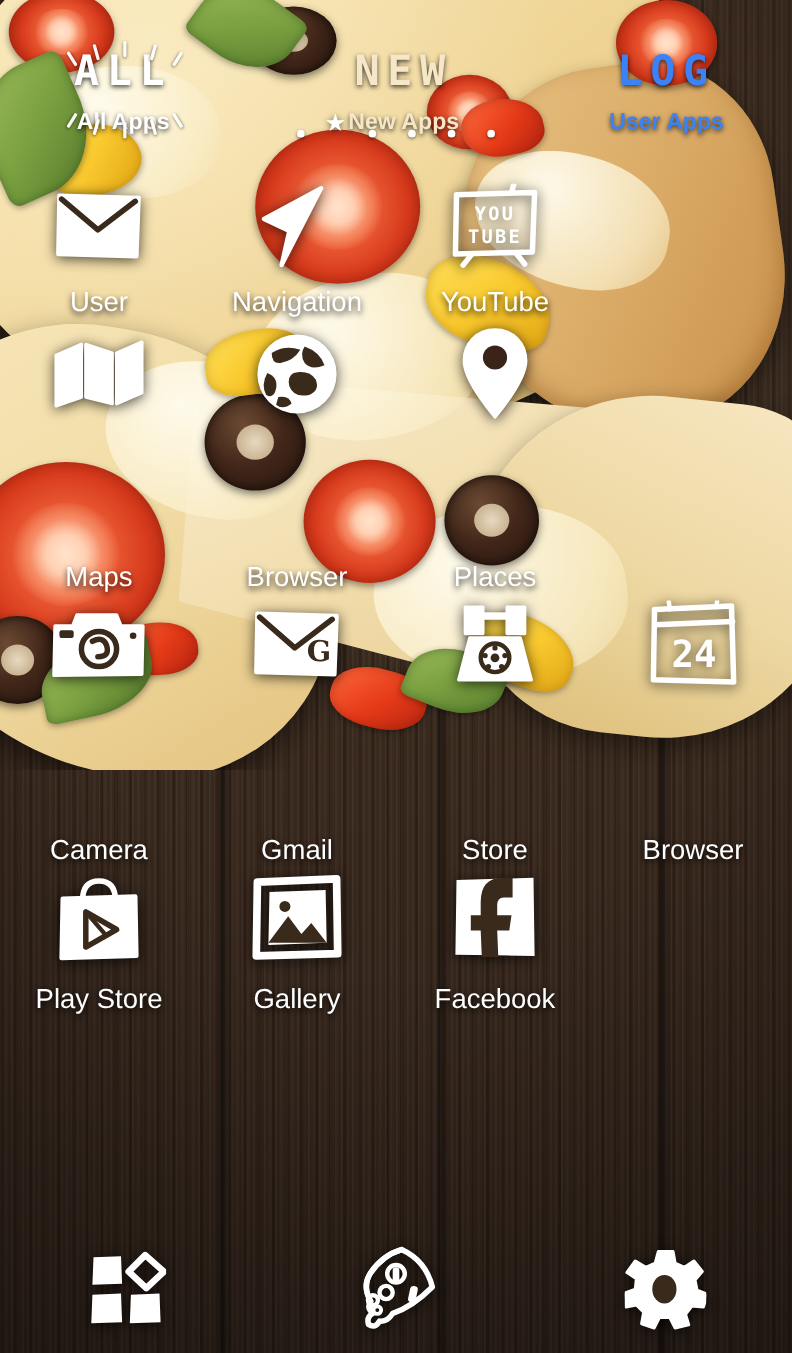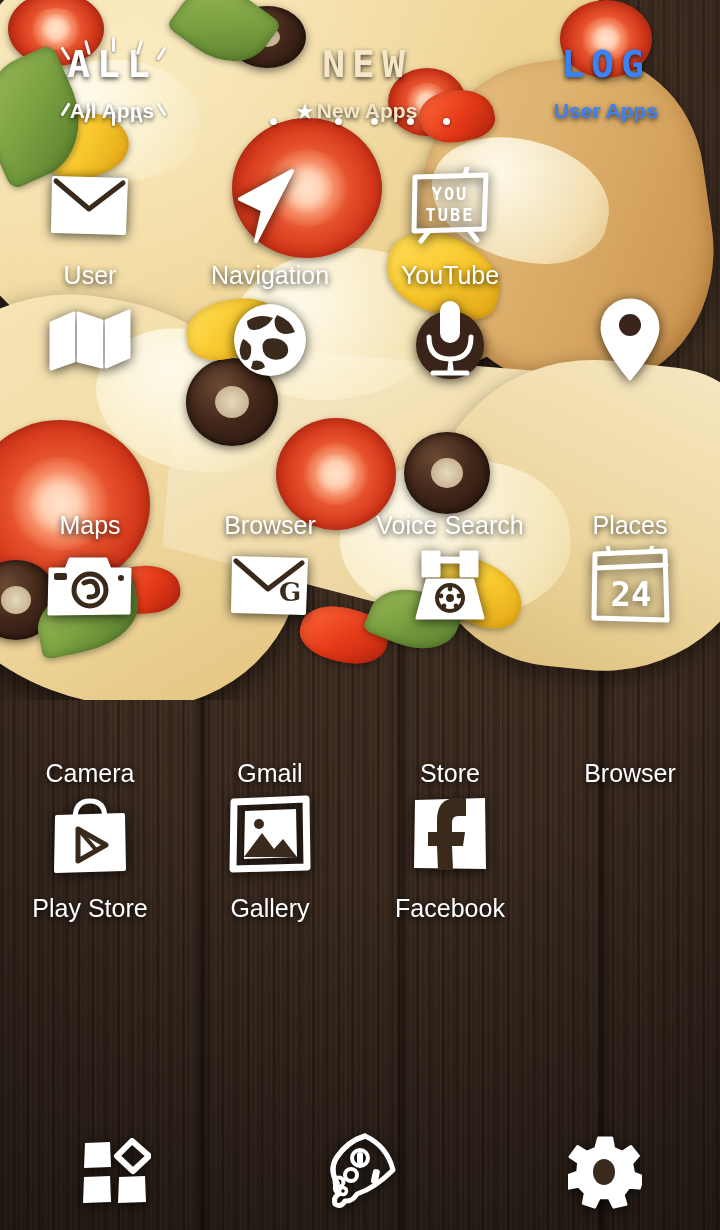--- a/index.html
+++ b/index.html
@@ -327,36 +327,20 @@
             <path d="M48 16 q14 5 18 17 q-12 5 -18 -2 q-5 -8 0 -15Z"></path>
             <path d="M14 40 q10 4 8 14 q-2 10 -9 6 q-5 -9 1 -20Z"></path>
             <path d="M38 40 q14 -3 20 6 q4 10 -6 14 q-14 3 -18 -8 q-2 -9 4 -12Z"></path>
             <path d="M24 62 q10 -2 12 6 q-8 6 -14 1Z"></path>
           </g>
         </svg>
       </div>
       <div class="lbl">Browser</div>
     </div>
 
-    <div class="app">
-      <div class="ico">
-        <svg width="86" height="86" viewBox="0 0 86 86">
-          <circle cx="43" cy="48" r="34" fill="#3a2318"></circle>
-          <g fill="#fff">
-            <rect x="33" y="4" width="20" height="42" rx="10"></rect>
-            <path d="M43 60 q-1 0 -1 0 L40 76 h7 l-2 -16Z"></path>
-          </g>
-          <g fill="none" stroke="#fff" stroke-width="5" stroke-linecap="round">
-            <path d="M22 40 q0 22 21 22 q21 0 21 -22"></path>
-            <path d="M26 76 L60 76"></path>
-          </g>
-        </svg>
-      </div>
-      <div class="lbl">Voice Search</div>
-    </div>
 
     <div class="app">
       <div class="ico">
         <svg width="62" height="86" viewBox="0 0 62 86">
           <path d="M31 3 C14 3 3 16 3 31 C3 50 31 82 31 82 C31 82 59 50 59 31 C59 16 48 3 31 3 Z" fill="#fff" stroke="#fff" stroke-width="3" stroke-linejoin="round"></path>
           <circle cx="31" cy="28" r="11" fill="#3a2318"></circle>
         </svg>
       </div>
       <div class="lbl">Places</div>
     </div>

